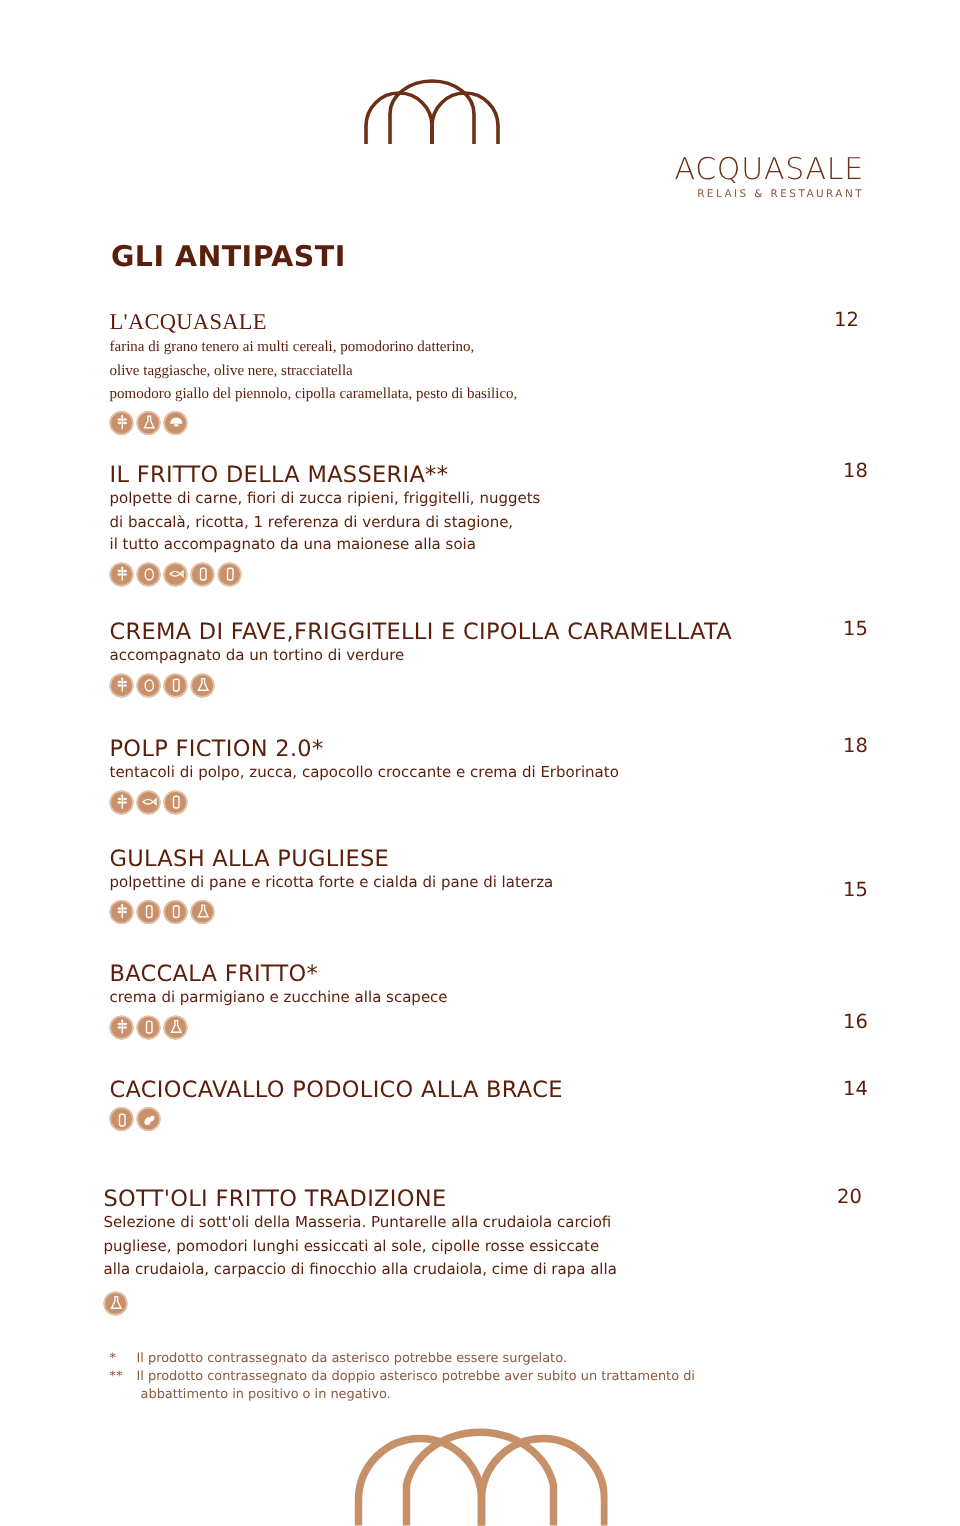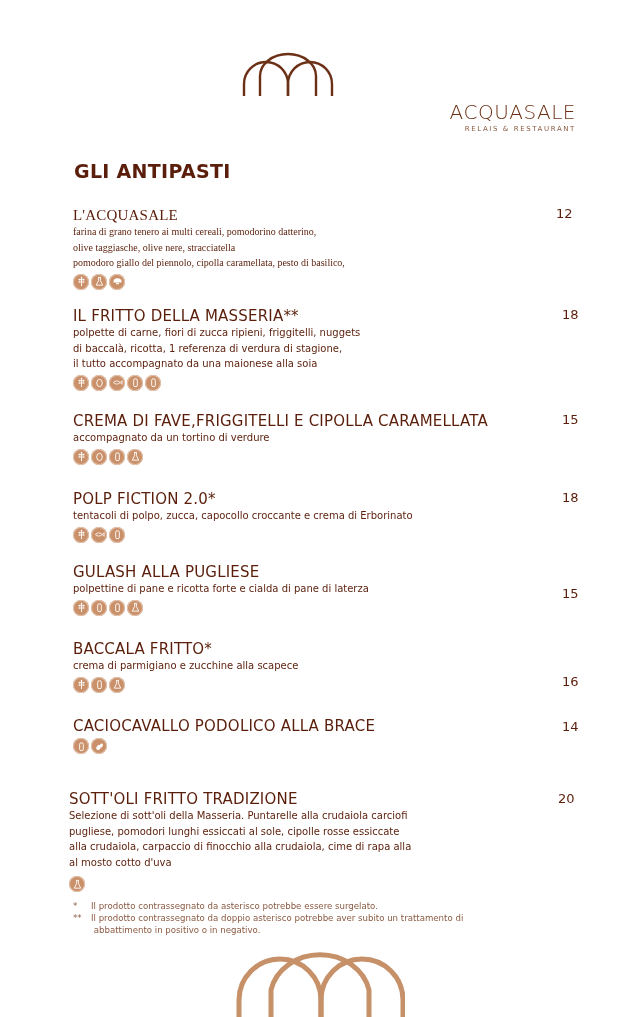--- a/index.html
+++ b/index.html
@@ -254,21 +254,20 @@
           </svg>
         </span>
       </div>
     </div>
     <div class="price" style="left: 562px; top: 719px;">14</div>
     <div class="item" style="top: 790px; left: 69px;">
       <div class="name">SOTT'OLI FRITTO TRADIZIONE</div>
       <div class="desc">Selezione di sott'oli della Masseria. Puntarelle alla crudaiola  carciofi</div>
       <div class="desc">pugliese, pomodori lunghi essiccati al sole, cipolle rosse essiccate</div>
       <div class="desc">alla crudaiola, carpaccio di finocchio alla crudaiola, cime di rapa alla</div>
-      <div class="desc">al mosto cotto d'uva</div>
       <div class="icons" style="margin-top: 6px;">
         <span class="ic">
           <svg viewBox="0 0 12 12">
             <path d="M4.5 1.5h3M5 1.5v3.5L2.5 10h7L7 5V1.5" fill="none" stroke="#fff" stroke-width="1"></path>
           </svg>
         </span>
       </div>
     </div>
     <div class="price" style="left: 558px; top: 791px;">20</div>
   </div>

